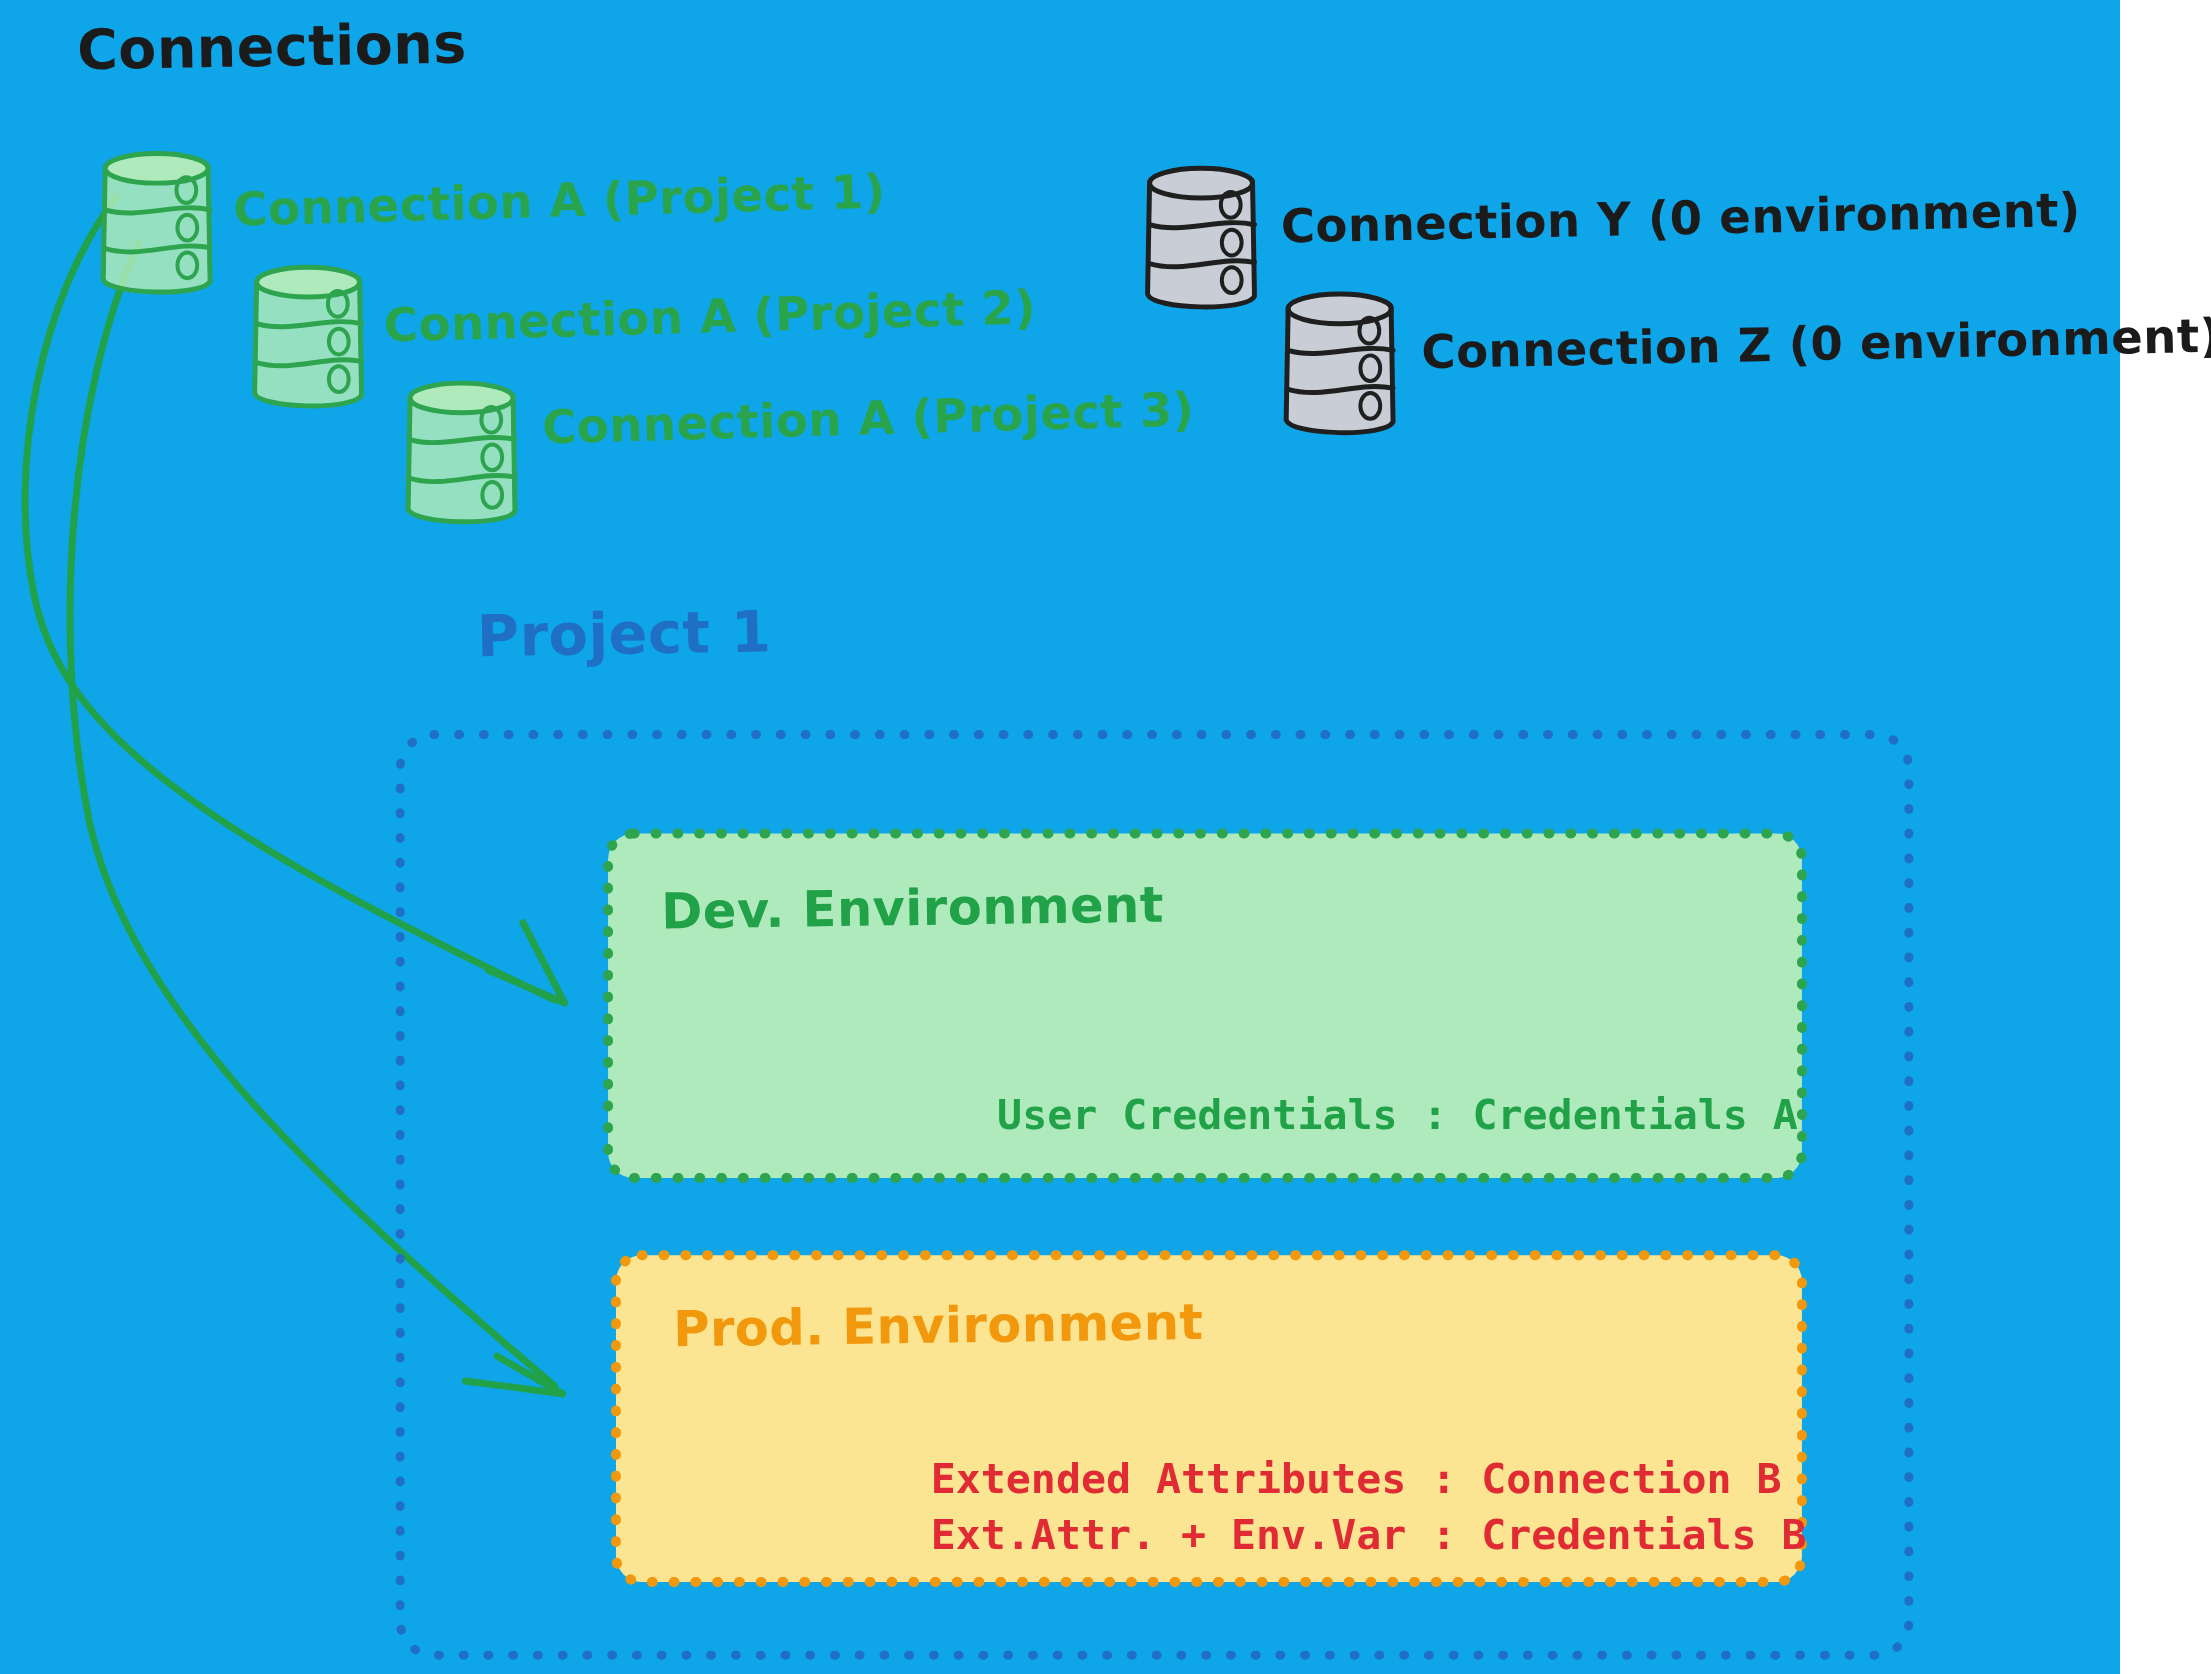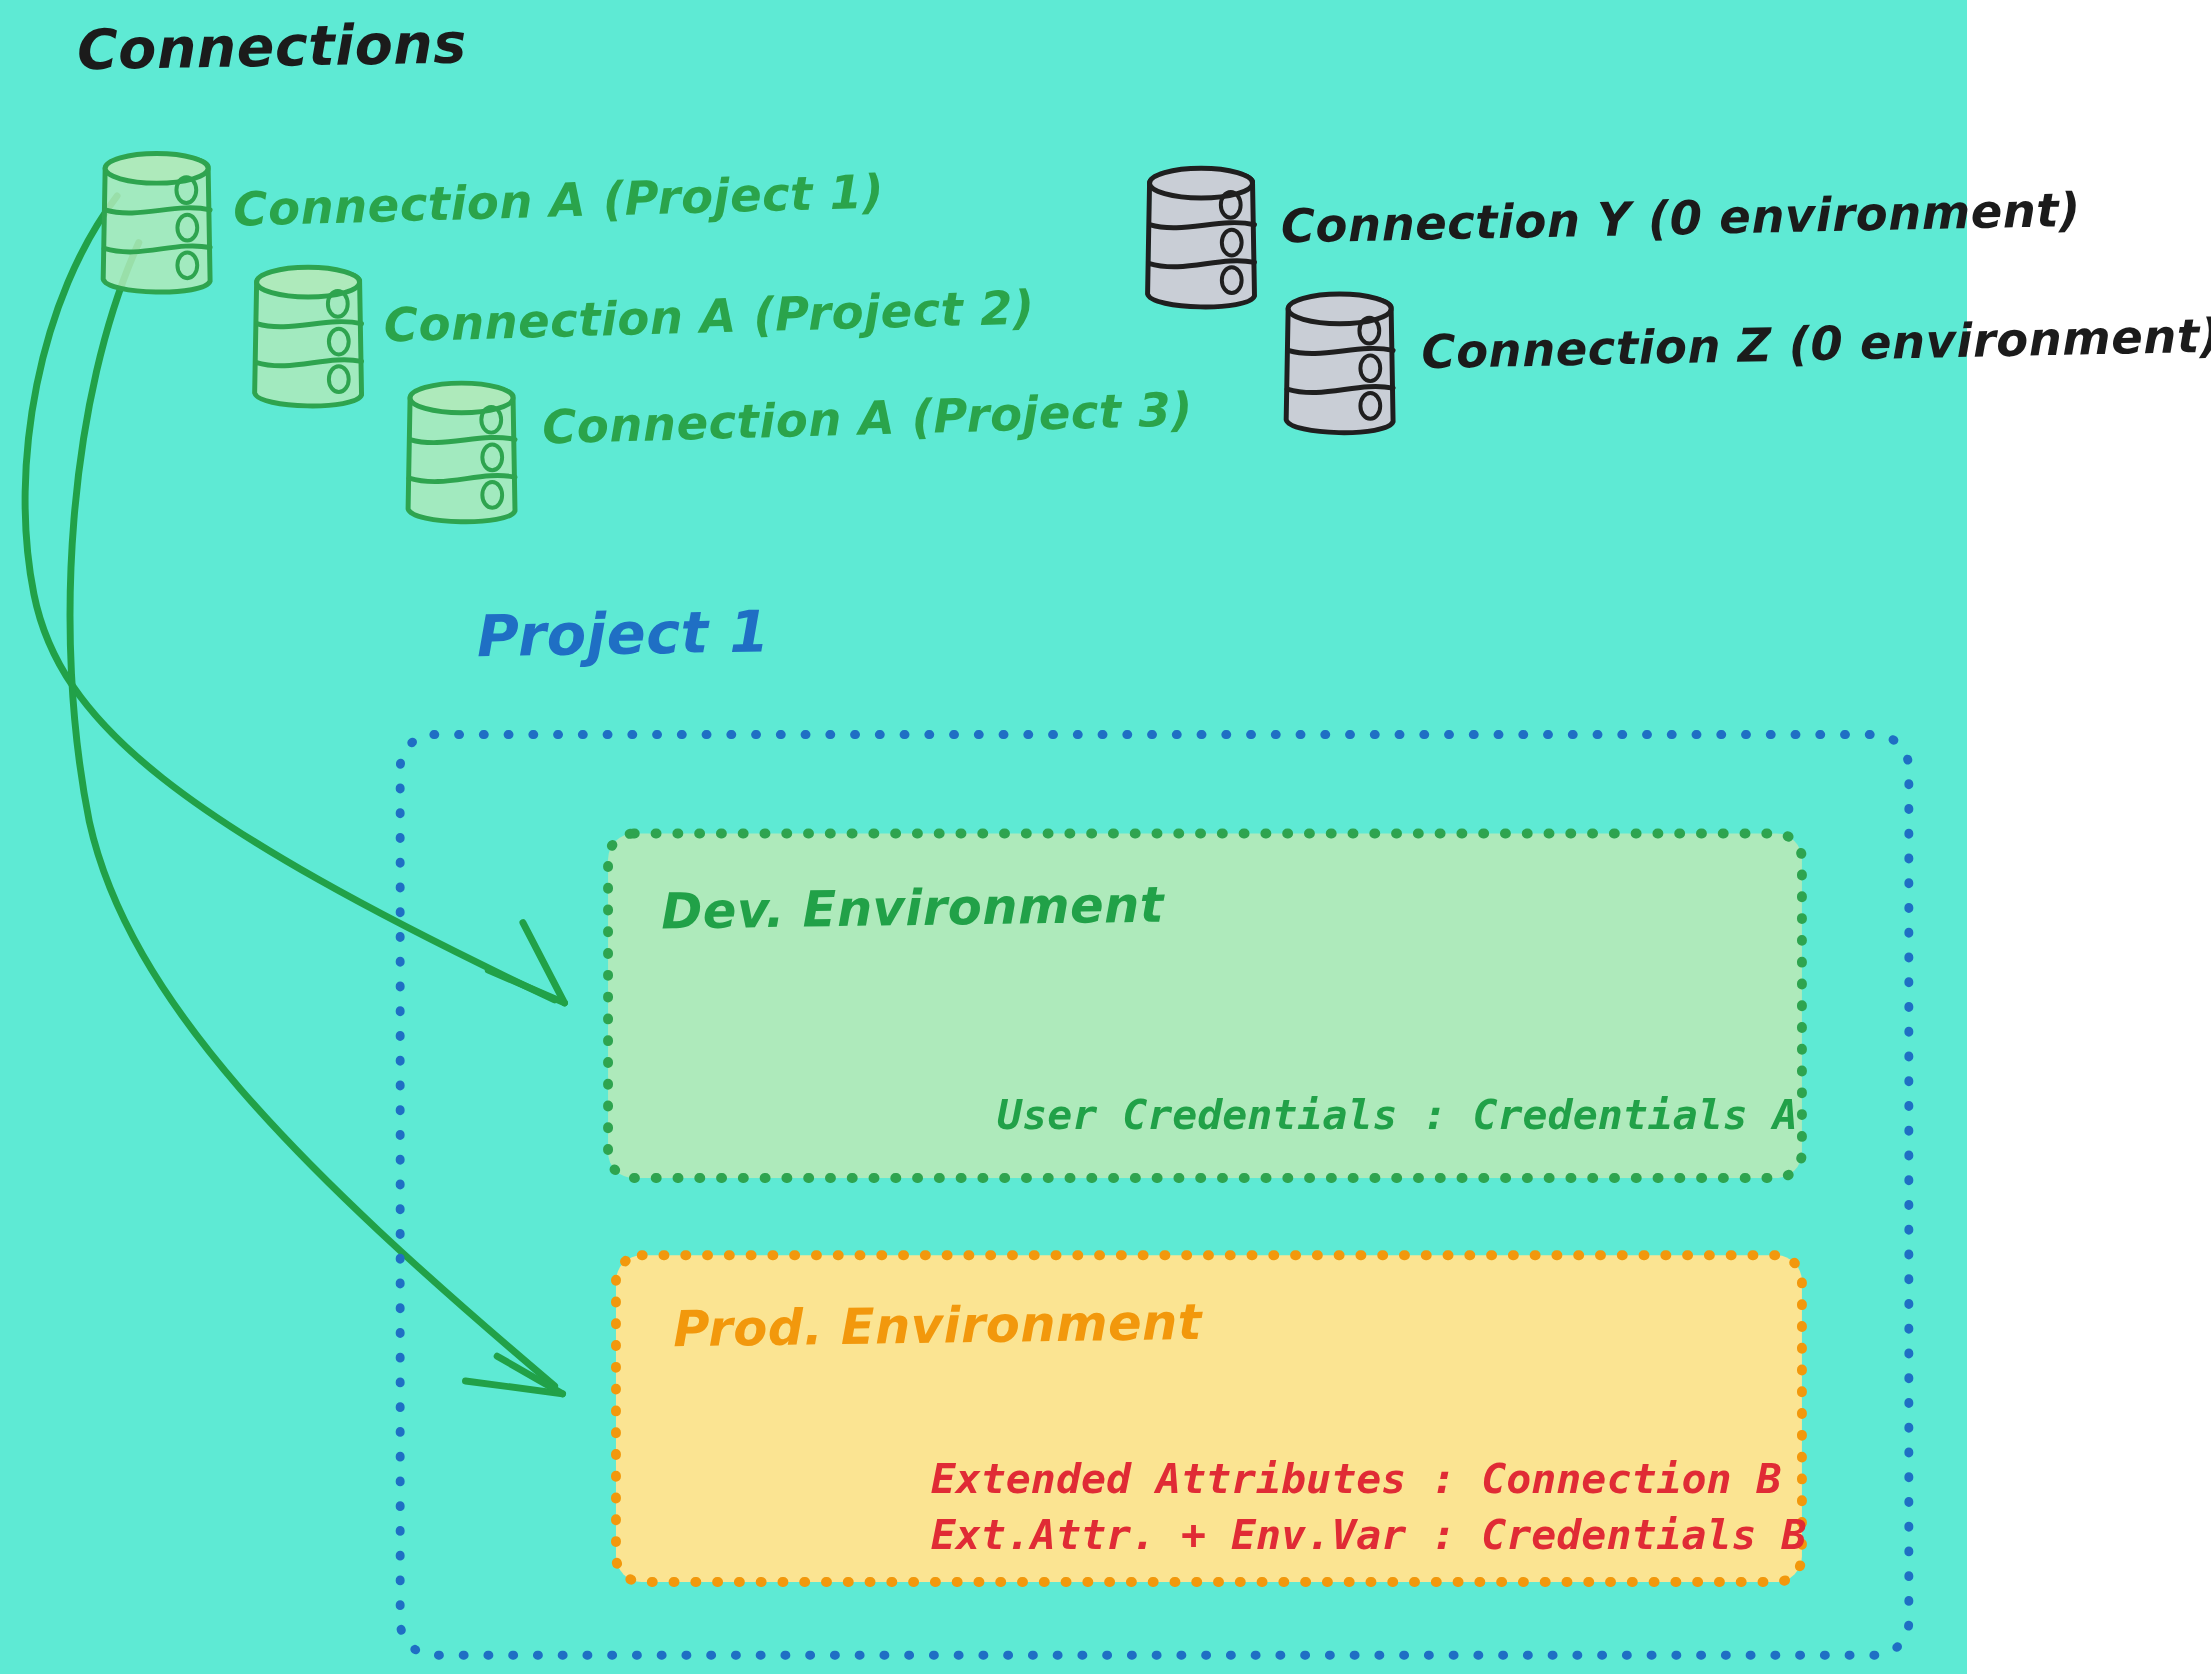--- a/index.html
+++ b/index.html
@@ -8,24 +8,23 @@
     background: #ffffff;
   }
   body {
     width: 2212px;
     height: 1674px;
     font-family: "DejaVu Sans", sans-serif;
     overflow: hidden;
   }
   #canvas {
     position: relative;
-    width: 1967px;
+    width: 2120px;
     height: 1674px;
-    background: #5eead4;
-    font-style: italic;
+    background: #0ea5e9;
   }
   #diagram {
     position: absolute;
     top: 0;
     left: 0;
     width: 2212px;
     height: 1674px;
   }
   .hand {
     font-family: "DejaVu Sans", sans-serif;

